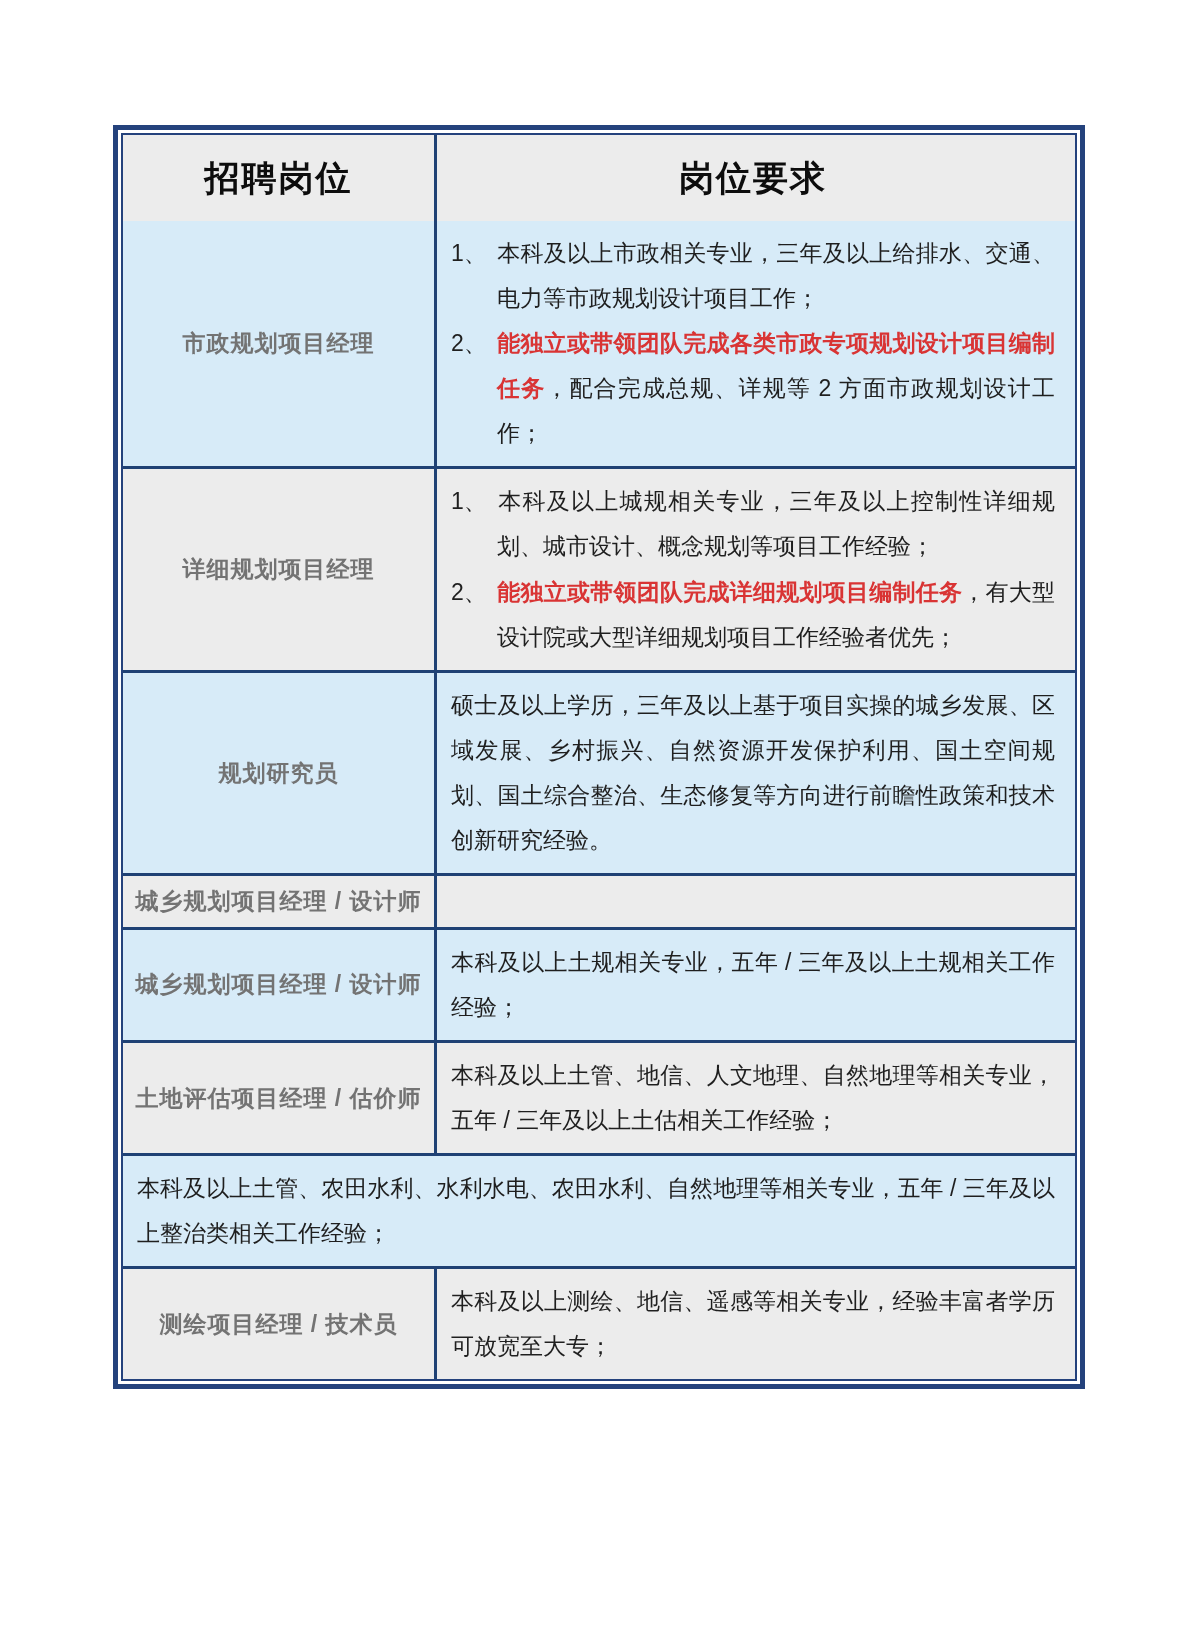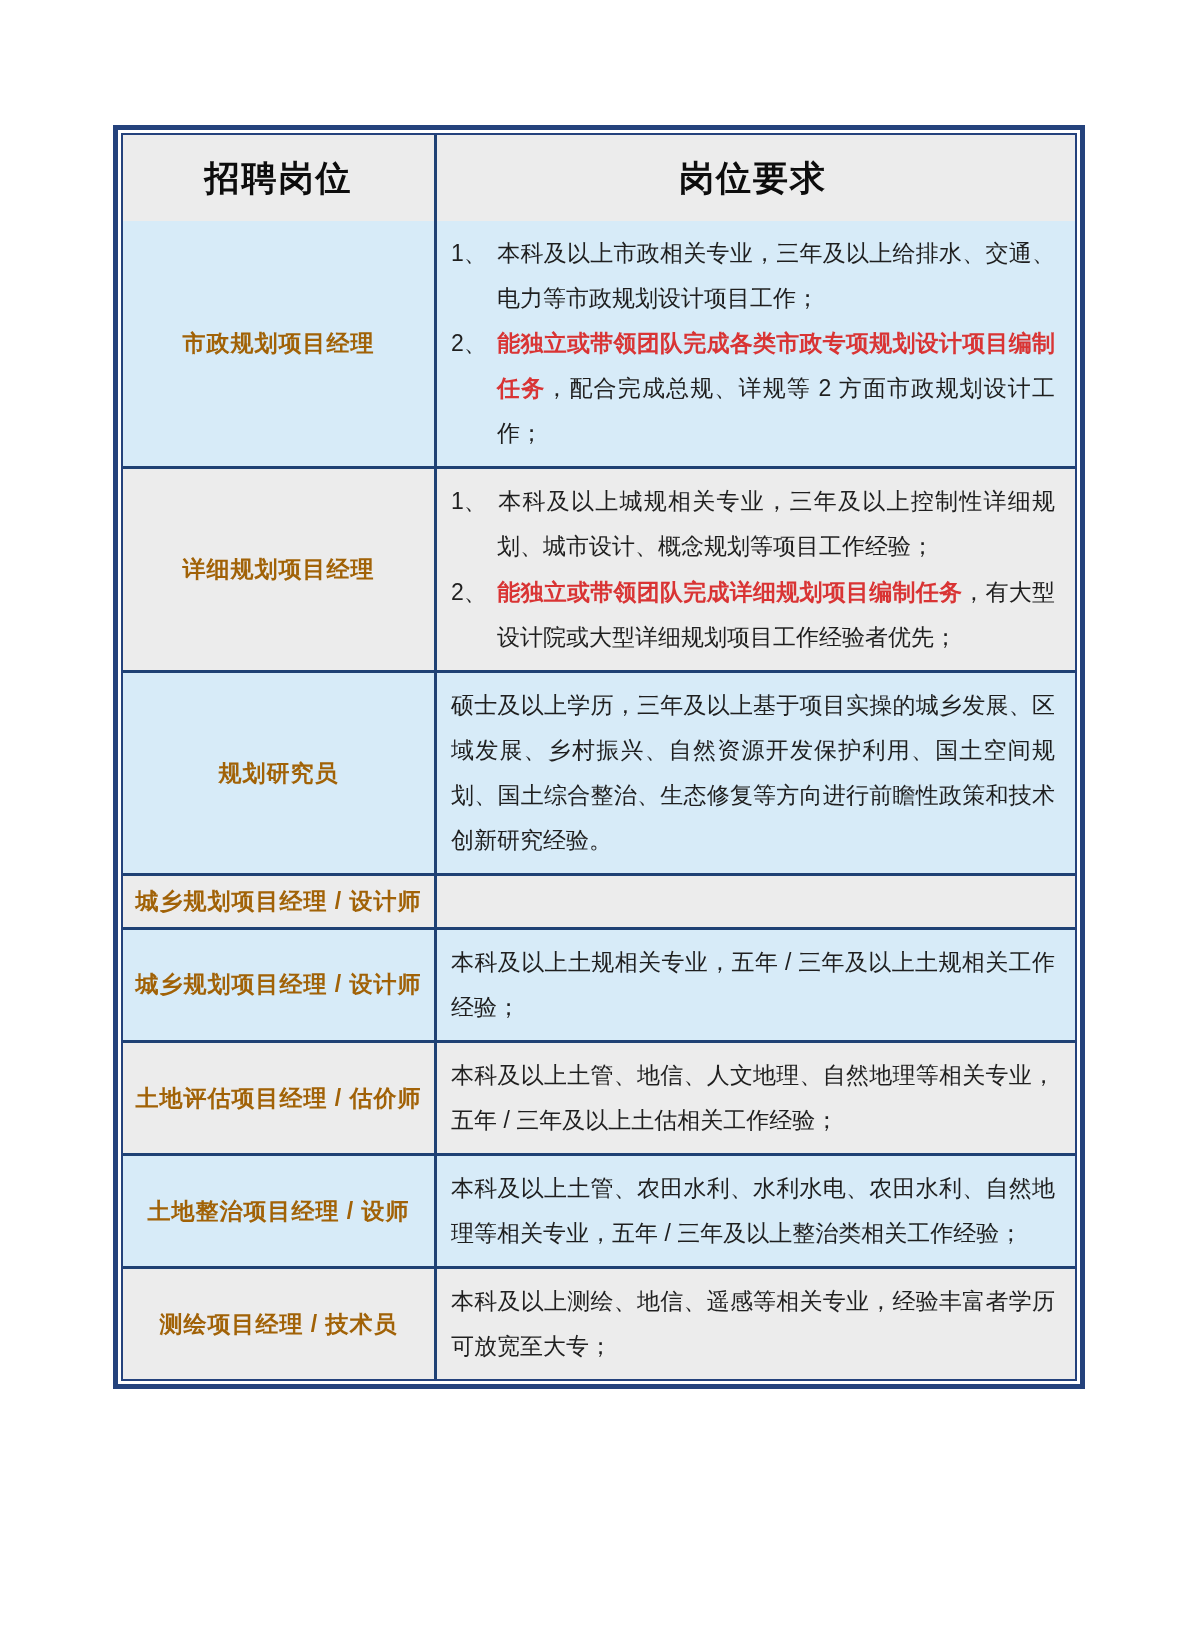--- a/index.html
+++ b/index.html
@@ -64,21 +64,21 @@
   .header-label{
     font-size:35px;
     font-weight:900;
     color:#0d0d0d;
     letter-spacing:2px;
     text-align:center;
   }
   .position-label{
     font-size:23px;
     font-weight:900;
-    color:#a16207;
+    color:#737373;
     letter-spacing:1px;
     line-height:1.5;
   }
   .req-item{
     font-size:23px;
     line-height:1.96;
     text-align:justify;
     color:var(--text-dark);
   }
   .req-item.numbered{
@@ -156,23 +156,20 @@
   <div class="row tone-gray">
     <div class="cell-left">
       <span class="position-label">土地评估项目经理 / 估价师</span>
     </div>
     <div class="cell-right">
             <p class="req-item"><span>本科及以上土管、地信、人文地理、自然地理等相关专业，五年 / 三年及以上土估相关工作经验；</span></p>
           </div>
   </div>
 
   <div class="row tone-blue">
-    <div class="cell-left">
-      <span class="position-label">土地整治项目经理 / 设师</span>
-    </div>
     <div class="cell-right">
             <p class="req-item"><span>本科及以上土管、农田水利、水利水电、农田水利、自然地理等相关专业，五年 / 三年及以上整治类相关工作经验；</span></p>
           </div>
   </div>
 
   <div class="row tone-gray">
     <div class="cell-left">
       <span class="position-label">测绘项目经理 / 技术员</span>
     </div>
     <div class="cell-right">

